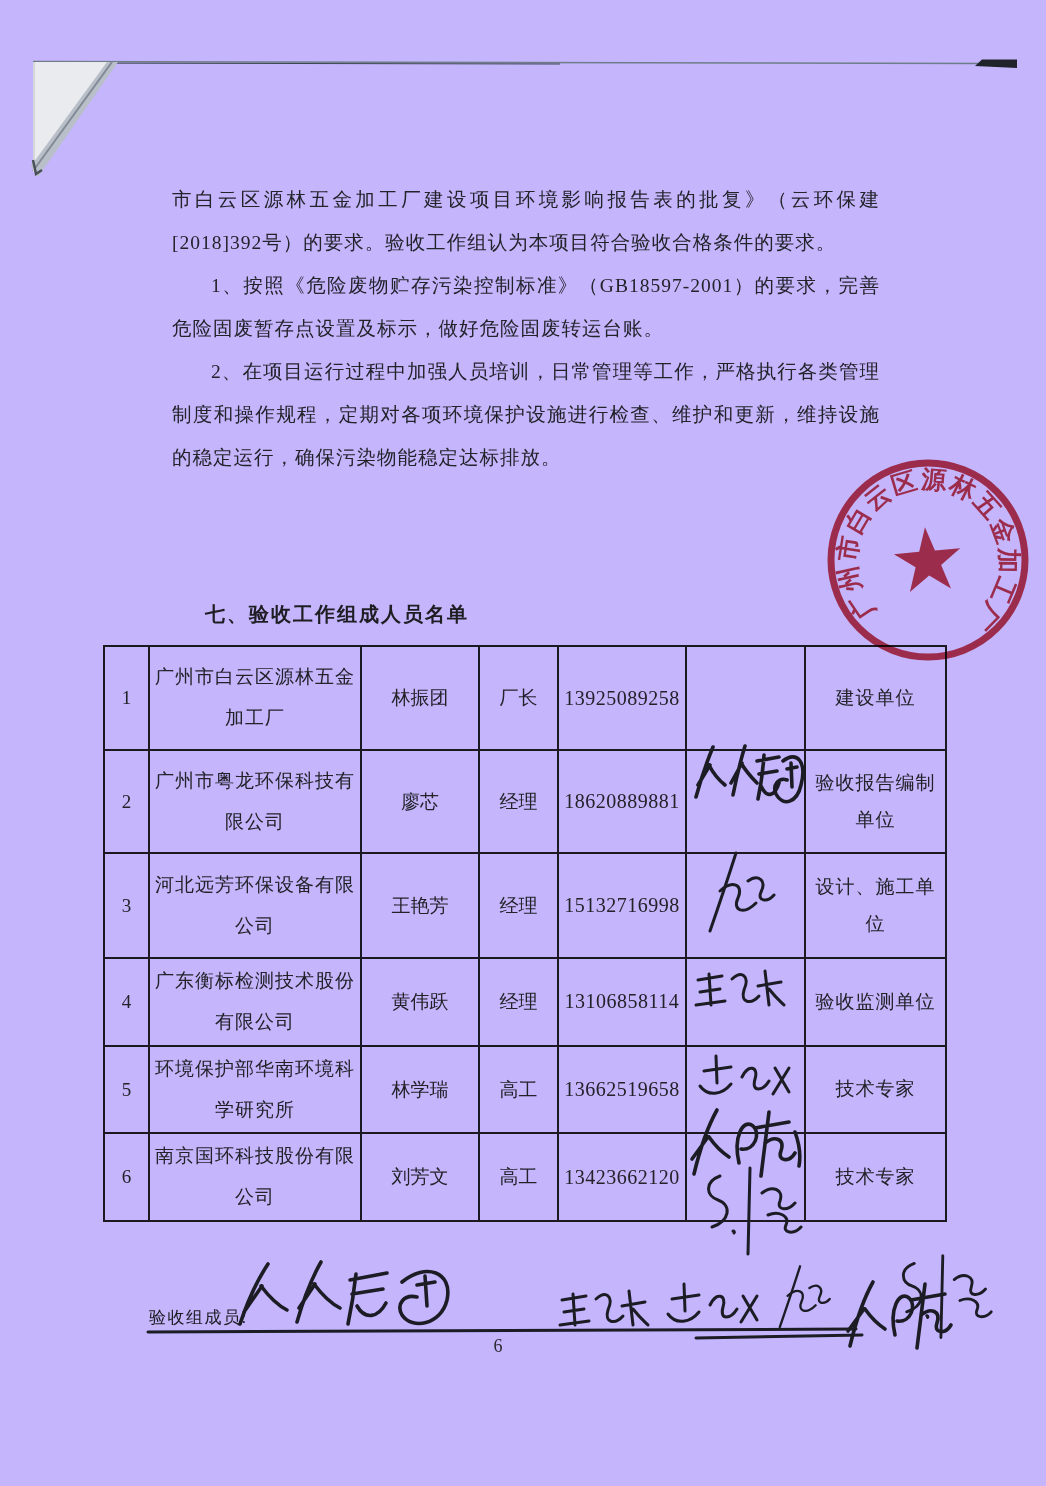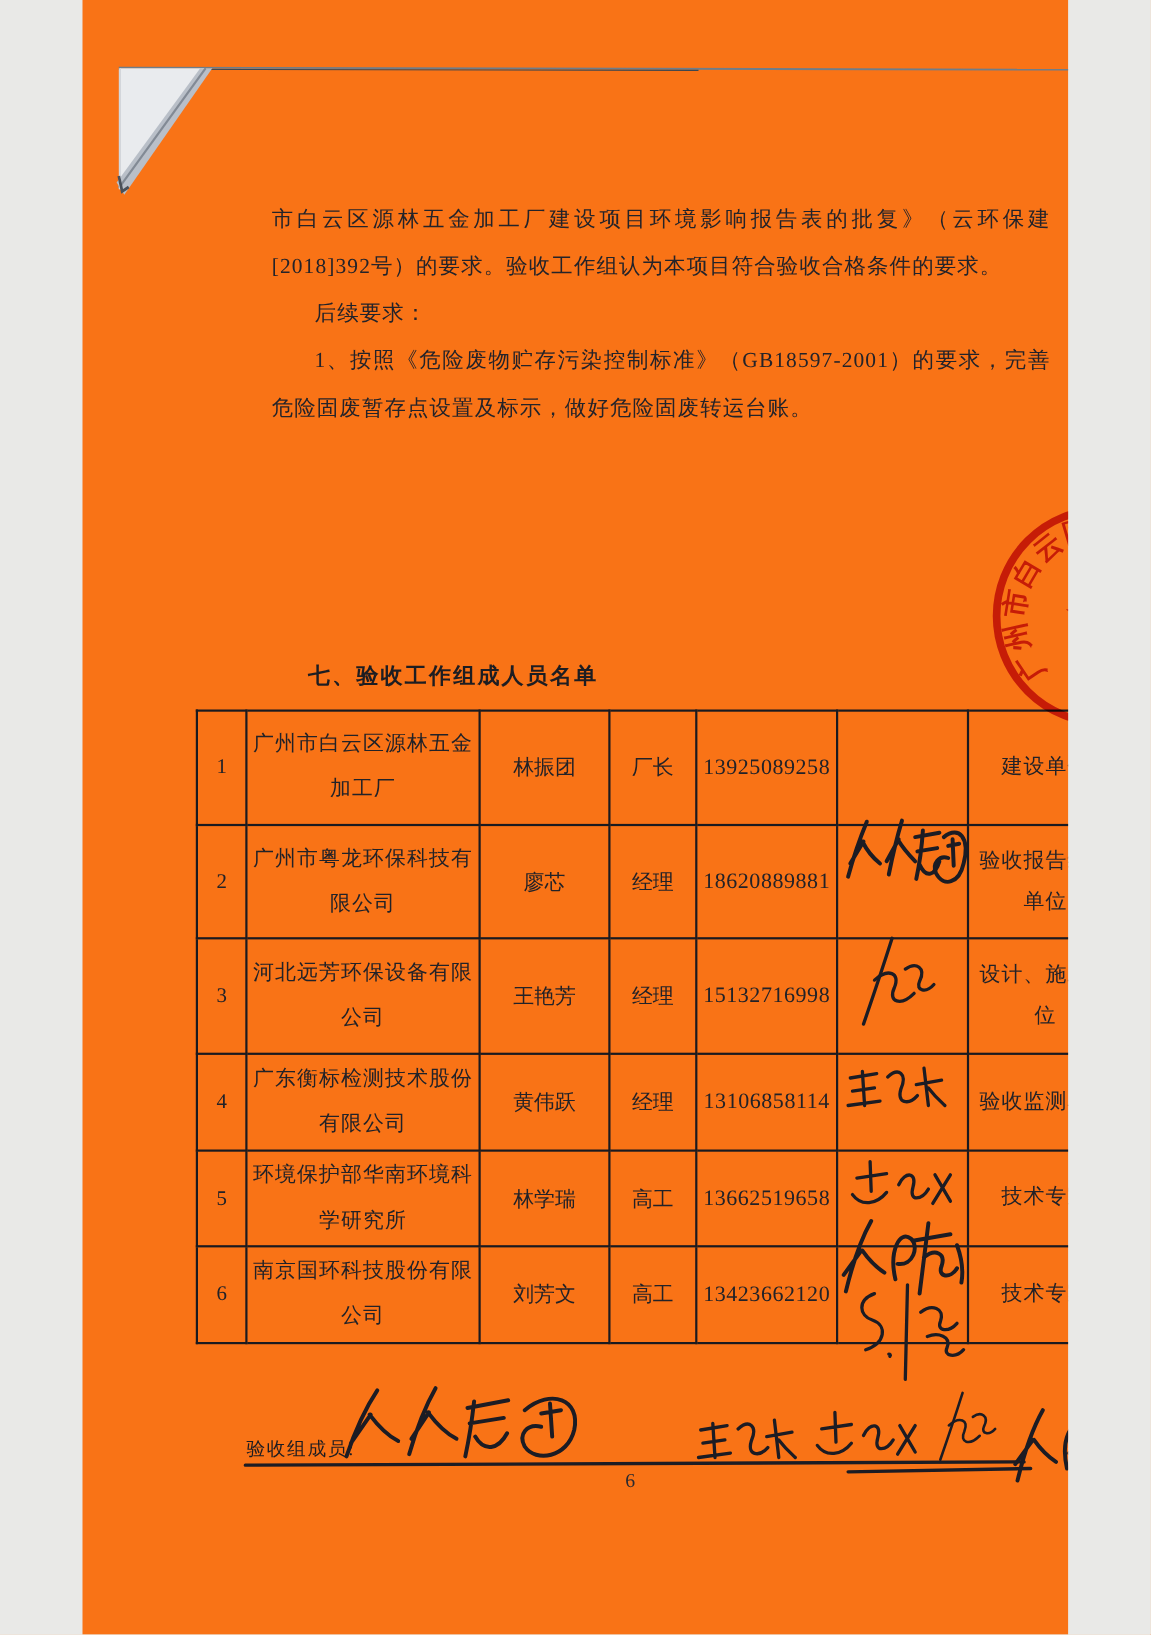--- a/index.html
+++ b/index.html
@@ -1,18 +1,18 @@
 <!DOCTYPE html>
 <html><head>
 <meta charset="utf-8">
 <style>
   html,body{margin:0;padding:0;background:#e9e9e7;}
   .page{
-    position:relative;width:896px;height:1486px;margin:0 auto;
-    background:#f97316;overflow:hidden;
+    position:relative;width:1046px;height:1486px;margin:0 auto;
+    background:#c4b5fd;overflow:hidden;
     font-family:"Liberation Serif","DejaVu Serif",serif;color:#23232a;
   }
   
   .scan-artifacts{position:absolute;left:0;top:0;pointer-events:none;}
   
   .body-text{
     position:absolute;left:172px;top:178px;width:708px;
     font-size:19.5px;line-height:43px;letter-spacing:1px;
     text-align:justify;text-justify:inter-ideograph;
   }
@@ -67,22 +67,22 @@
     <polygon points="982,59.5 1017,59.5 1017,68 975,66" fill="#20242a"></polygon>
     <polygon points="34,62 113,62 34,173" fill="#e9ebee"></polygon>
     <polygon points="107,62 118,62 38,177 31,166" fill="#b9bfc8"></polygon>
     <line x1="112" y1="62" x2="33" y2="171" stroke="#828a95" stroke-width="2"></line>
     <line x1="34" y1="62" x2="34" y2="172" stroke="#d3d6db" stroke-width="2"></line>
     <path d="M33 160 L36 174 L42 170" fill="none" stroke="#4a5059" stroke-width="2.5"></path>
   </svg>
 
   <div class="body-text">
     <p>市白云区源林五金加工厂建设项目环境影响报告表的批复》（云环保建[2018]392号）的要求。验收工作组认为本项目符合验收合格条件的要求。</p>
-    <p class="indent">后续要求：</p>
     <p class="indent">1、按照《危险废物贮存污染控制标准》（GB18597-2001）的要求，完善危险固废暂存点设置及标示，做好危险固废转运台账。</p>
+    <p class="indent">2、在项目运行过程中加强人员培训，日常管理等工作，严格执行各类管理制度和操作规程，定期对各项环境保护设施进行检查、维护和更新，维持设施的稳定运行，确保污染物能稳定达标排放。</p>
   </div>
 
   <h2 class="section-heading">七、验收工作组成人员名单</h2>
 
   <table class="roster">
     <colgroup>
       <col style="width:45px">
         <col style="width:212px">
         <col style="width:118px">
       <col style="width:79px">

